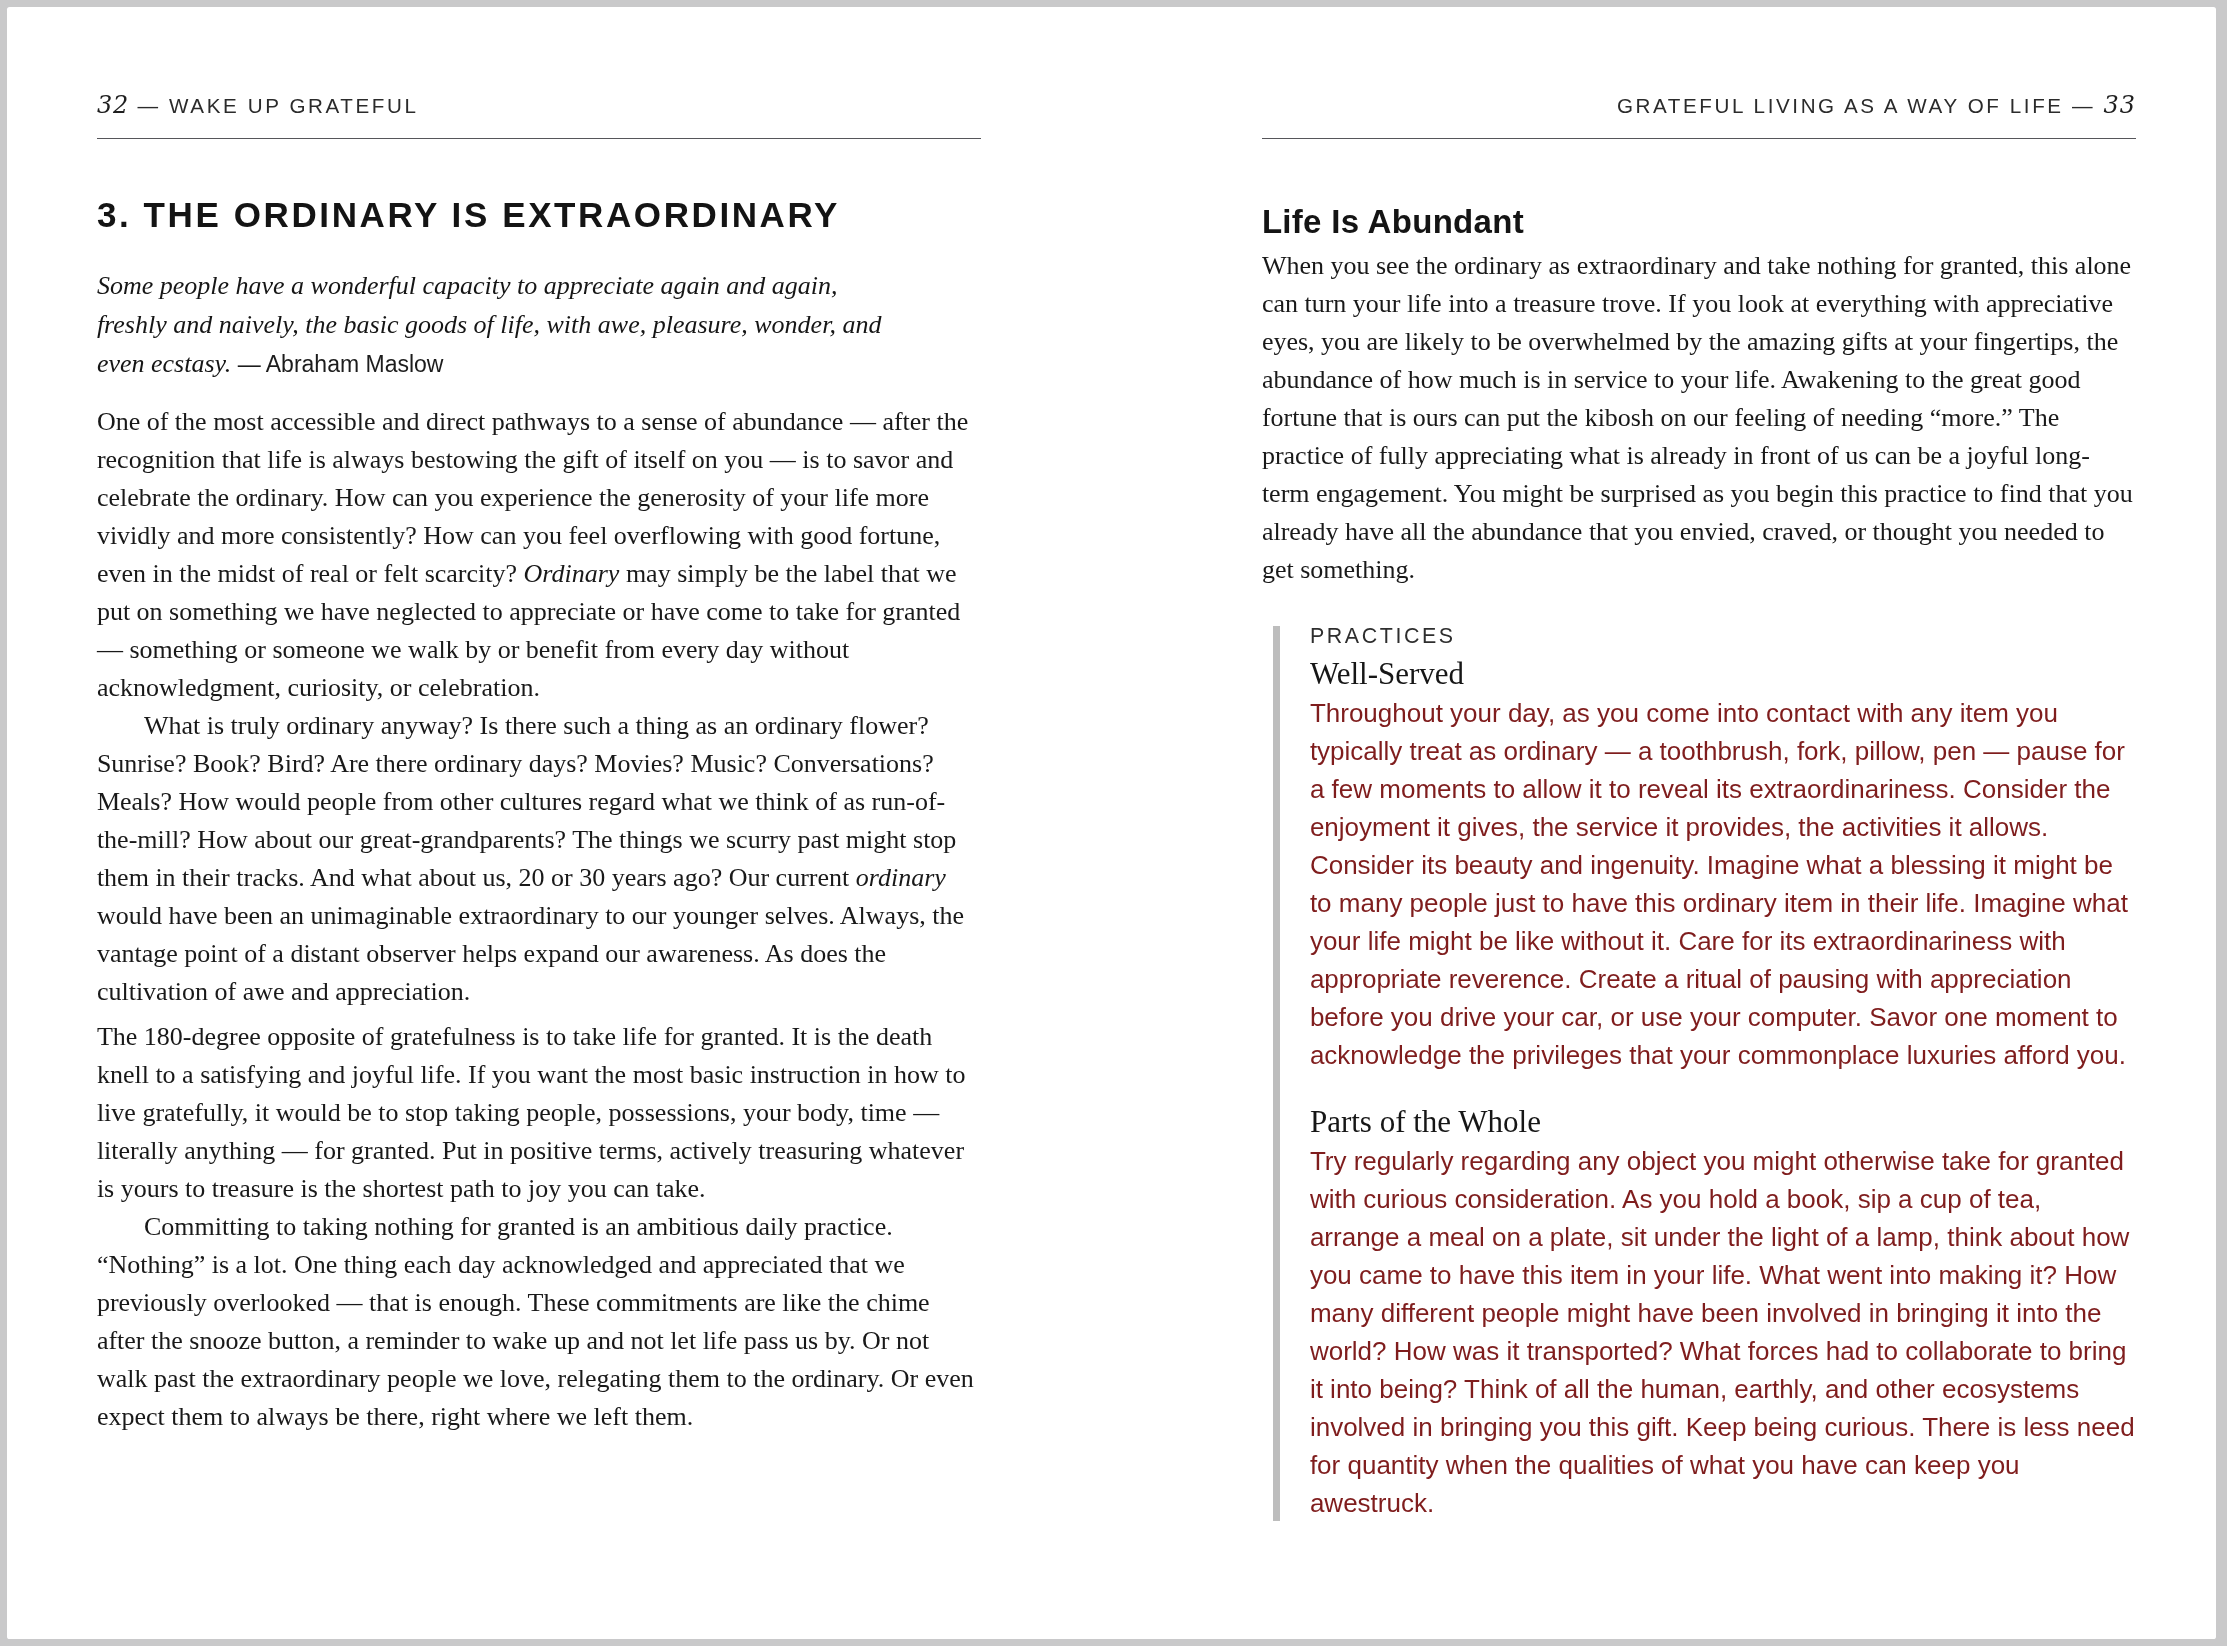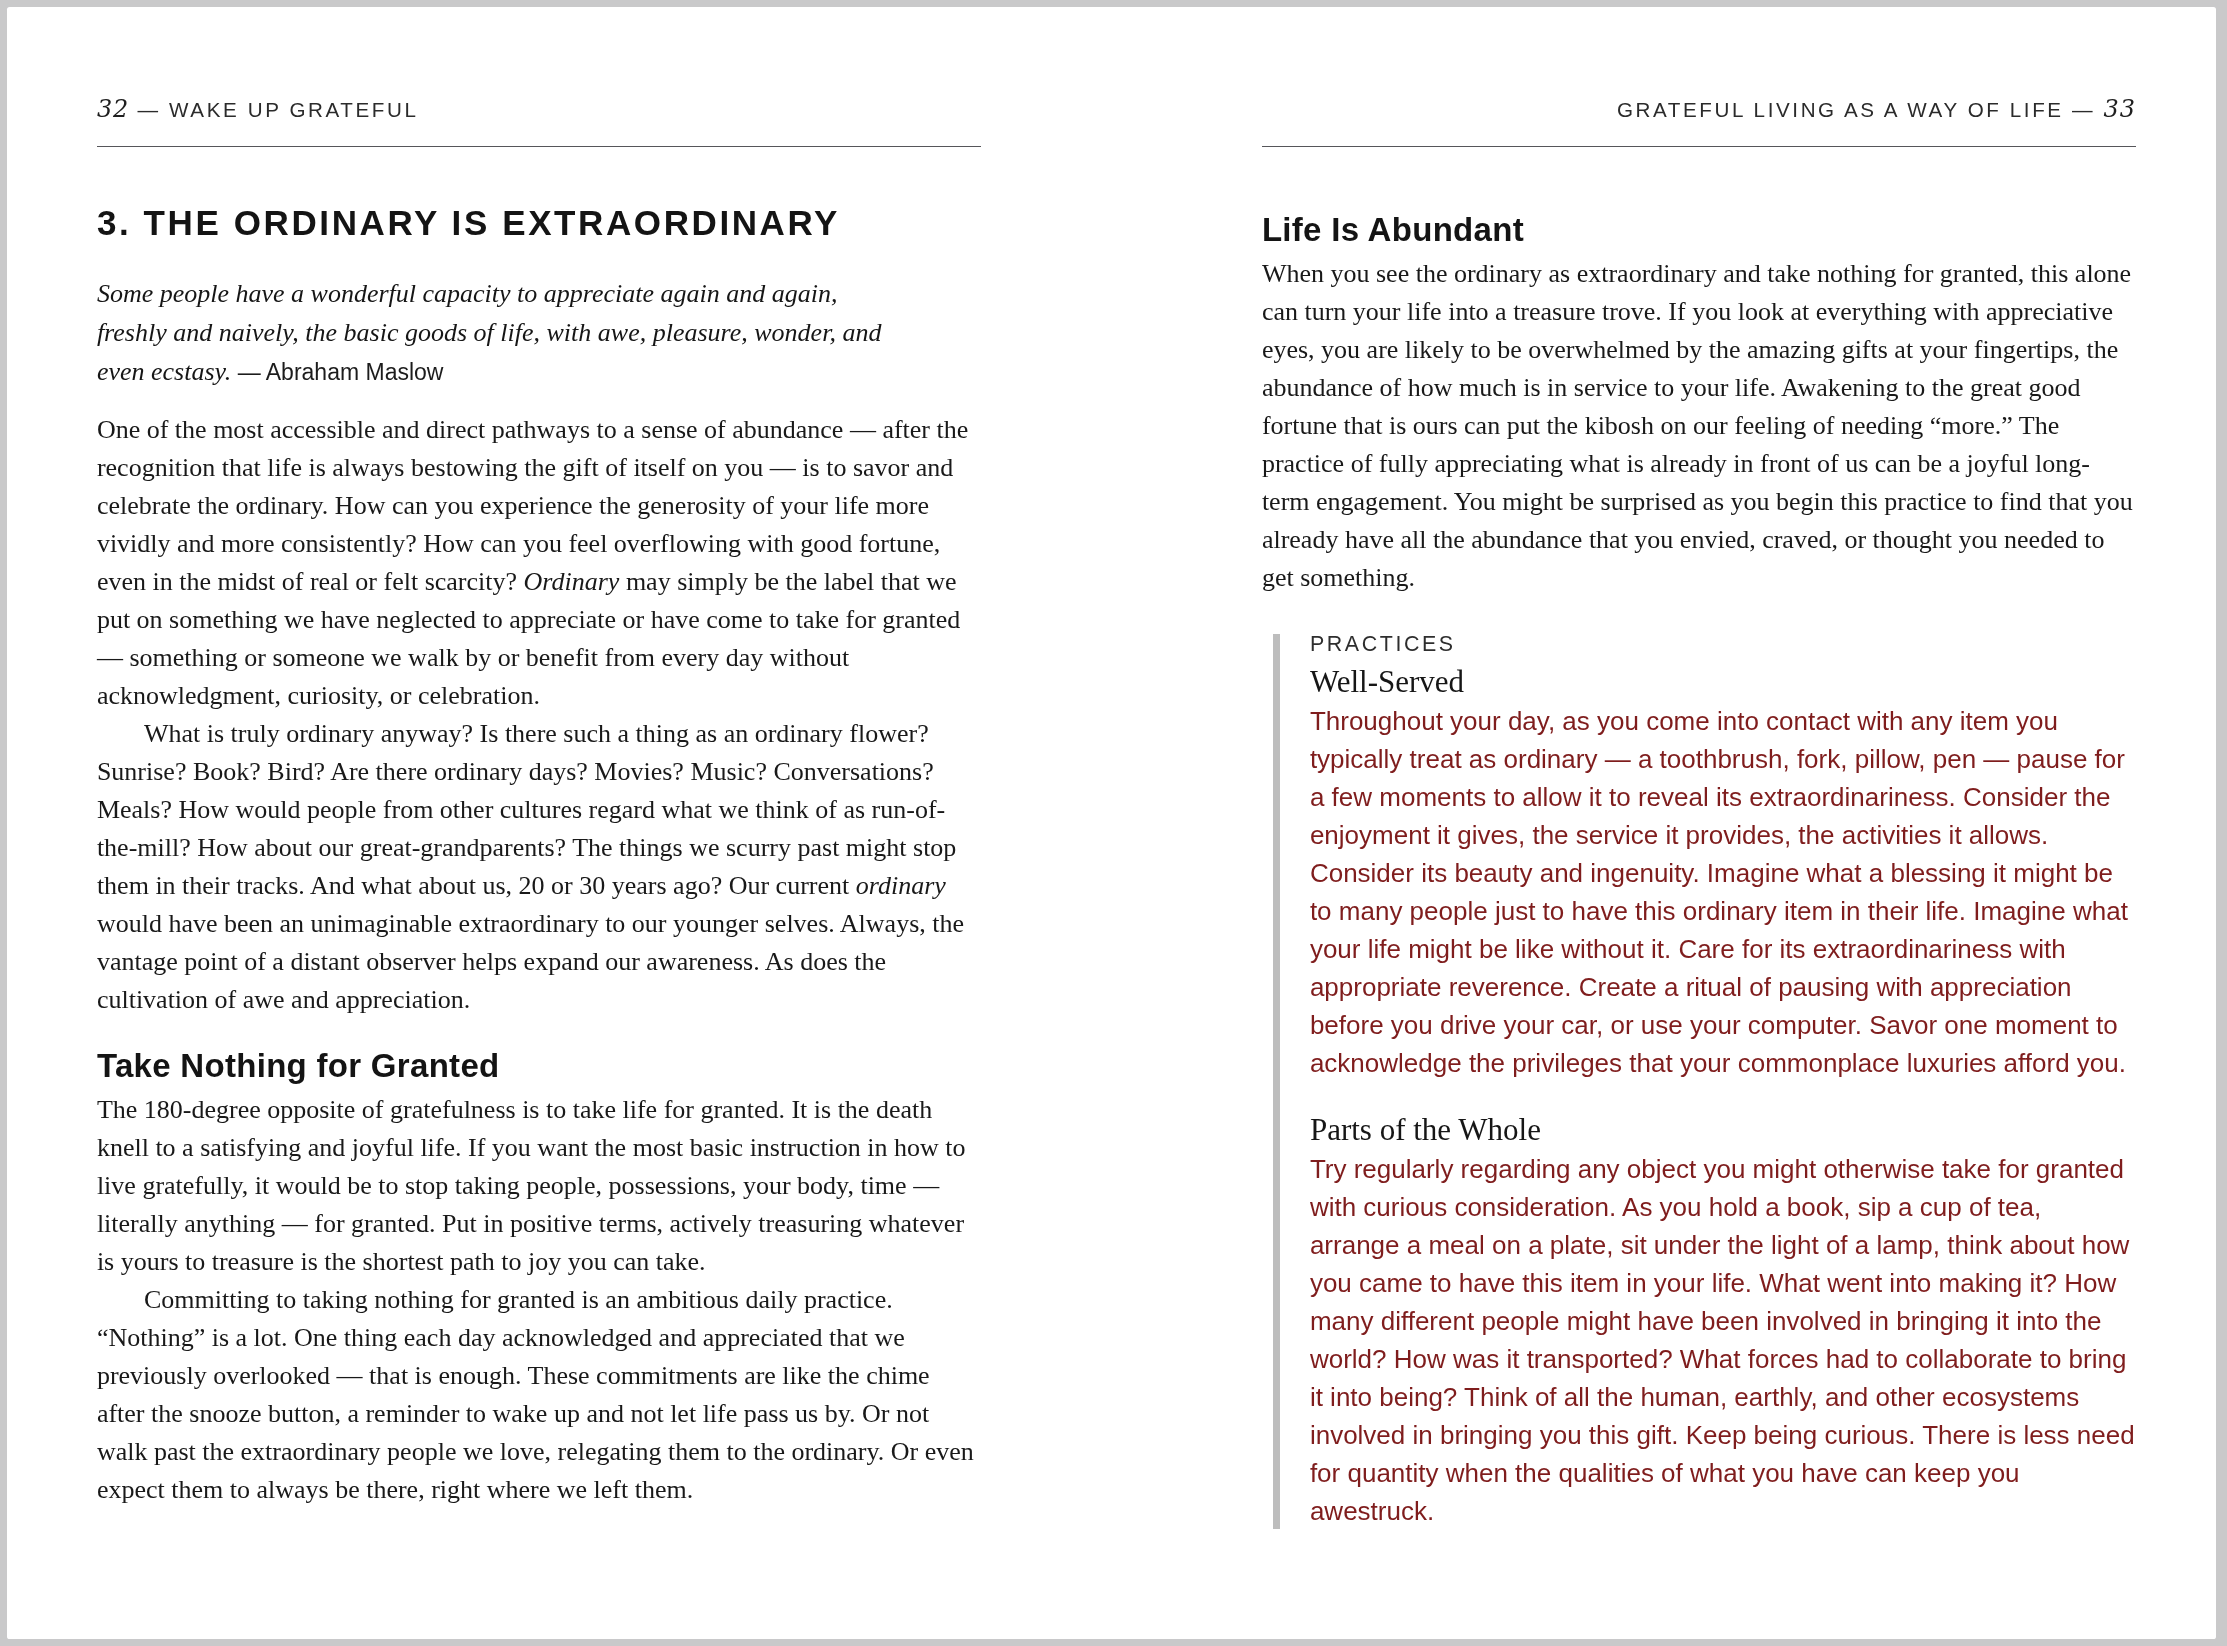--- a/index.html
+++ b/index.html
@@ -17,21 +17,21 @@
   }
   .col { position:absolute; top:0; }
   .col-left  { left:90px; width:884px; }
   .col-right { left:1255px; width:874px; }
 
   
   .running-head {
     margin-top:86px;
     font-family:"Liberation Sans", sans-serif;
     font-size:20.6px; letter-spacing:2.6px;
-    color:#2b2b2b; line-height:32px; white-space:nowrap;
+    color:#2b2b2b; line-height:24px; white-space:nowrap;
   }
   .running-head .pgnum {
     font-family:"DejaVu Serif", serif;
     font-style:italic; font-size:24px; letter-spacing:0.9px; color:#1f1f1f;
   }
   .rh-right { text-align:right; }
   .rule {
     border:none; margin:20.6px 0 0 0; height:0;
     border-top:1.7px solid #56565a;
   }
@@ -114,21 +114,20 @@
     <div class="epigraph">
       <span class="quote-text">Some people have a wonderful capacity to appreciate again and again, freshly and naively, the basic goods of life, with awe, pleasure, wonder, and even ecstasy.</span>
       <span class="attr">— Abraham Maslow</span>
     </div>
 
     <div class="body-text first-para">
       <p><span>One of the most accessible and direct pathways to a sense of abundance — after the recognition that life is always bestowing the gift of itself on you — is to savor and celebrate the ordinary. How can you experience the generosity of your life more vividly and more consistently? How can you feel overflowing with good fortune, even in the midst of real or felt scarcity? </span><span class="i">Ordinary</span><span> may simply be the label that we put on something we have neglected to appreciate or have come to take for granted — something or someone we walk by or benefit from every day without acknowledgment, curiosity, or celebration.</span></p>
       <p class="indent"><span>What is truly ordinary anyway? Is there such a thing as an ordinary flower? Sunrise? Book? Bird? Are there ordinary days? Movies? Music? Conversations? Meals? How would people from other cultures regard what we think of as run-of-the-mill? How about our great-grandparents? The things we scurry past might stop them in their tracks. And what about us, 20 or 30 years ago? Our current </span><span class="i">ordinary</span><span> would have been an unimaginable extraordinary to our younger selves. Always, the vantage point of a distant observer helps expand our awareness. As does the cultivation of awe and appreciation.</span></p>
     </div>
 
-    <div class="subhead subhead-left">Take Nothing for Granted</div>
     <div class="body-text subhead-body">
       <p><span>The 180-degree opposite of gratefulness is to take life for granted. It is the death knell to a satisfying and joyful life. If you want the most basic instruction in how to live gratefully, it would be to stop taking people, possessions, your body, time — literally anything — for granted. Put in positive terms, actively treasuring whatever is yours to treasure is the shortest path to joy you can take.</span></p>
       <p class="indent"><span>Committing to taking nothing for granted is an ambitious daily practice. “Nothing” is a lot. One thing each day acknowledged and appreciated that we previously overlooked — that is enough. These commitments are like the chime after the snooze button, a reminder to wake up and not let life pass us by. Or not walk past the extraordinary people we love, relegating them to the ordinary. Or even expect them to always be there, right where we left them.</span></p>
     </div>
   </div>
 
   <div class="col col-right">
     <div class="running-head rh-right">
       <span>GRATEFUL LIVING AS A WAY OF LIFE</span>
       <span>—</span>

